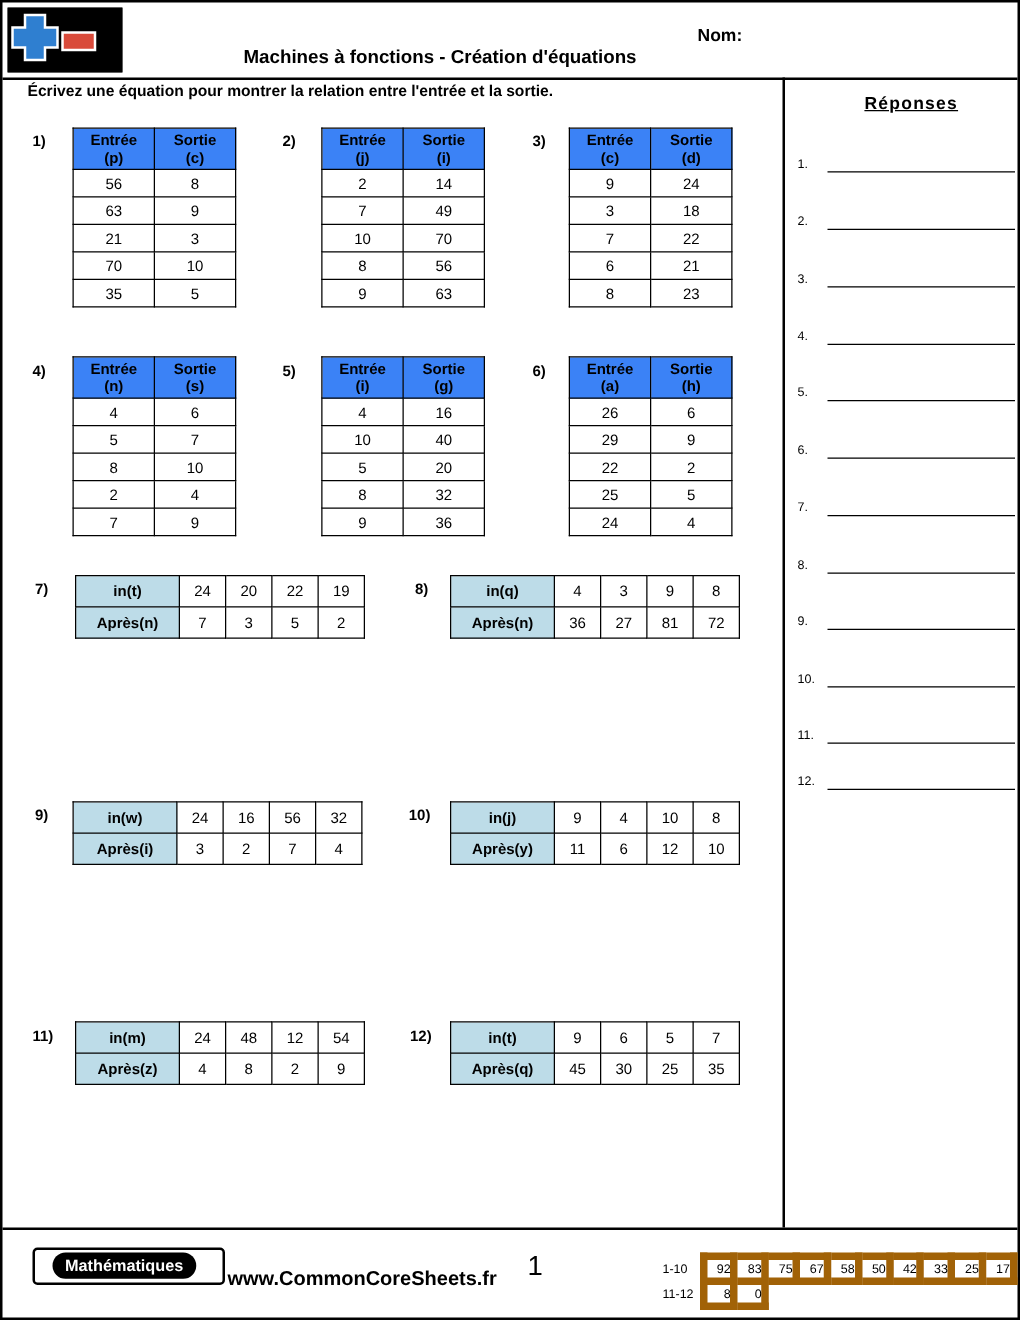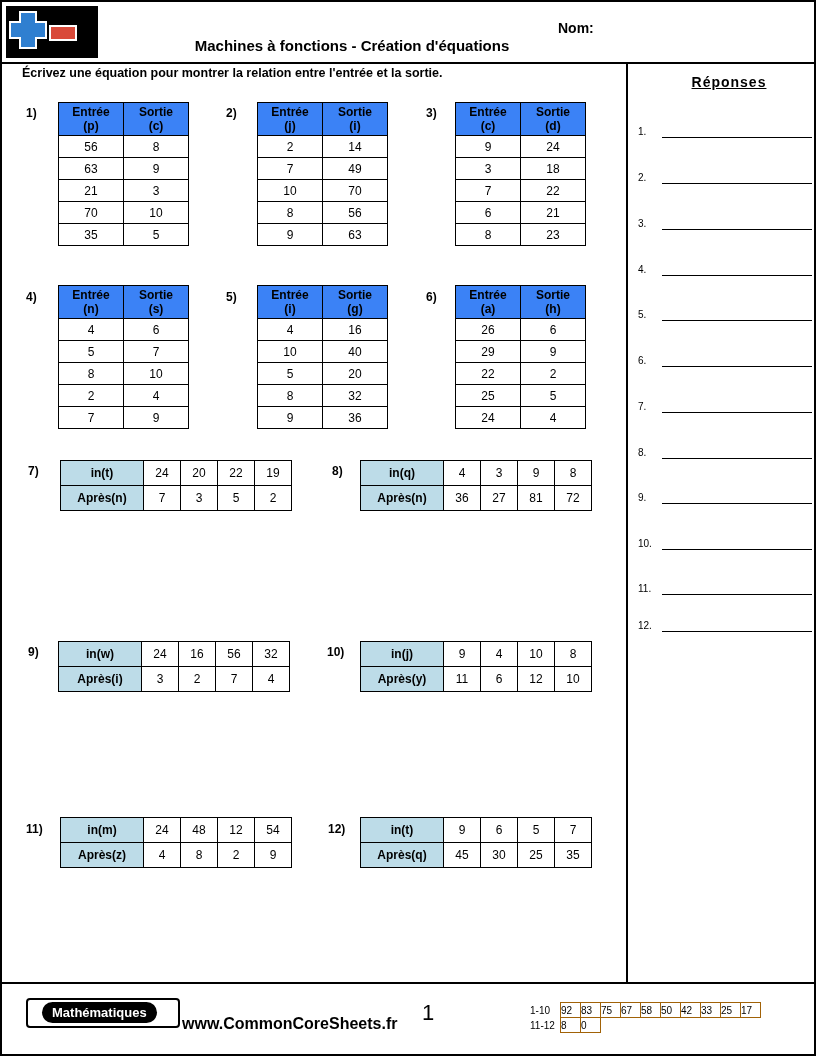--- a/index.html
+++ b/index.html
@@ -111,21 +111,21 @@
     position:absolute;left:180px;top:1013px;font-size:16px;font-weight:bold;
   }
   .pageno{
     position:absolute;left:420px;top:998px;font-size:22px;
   }
   
   .key{
     position:absolute;left:528px;top:1000px;font-size:10px;
   }
   .key table{border-collapse:collapse;}
-  .key td{border:1px solid #a16207;width:19px;height:14px;text-align:left;font-size:10px;color:#000;padding:0;}
+  .key td{border:6px solid #a16207;width:19px;height:14px;text-align:right;font-size:10px;color:#000;padding:0;}
   .key td.lbl{border:none;width:30px;text-align:left;font-size:10px;font-weight:normal;}
 </style>
 </head>
 <body>
 
 <div class="page">
 
   <div class="header">
     <div class="logo">
       <svg width="92" height="52" viewBox="0 0 92 52">

